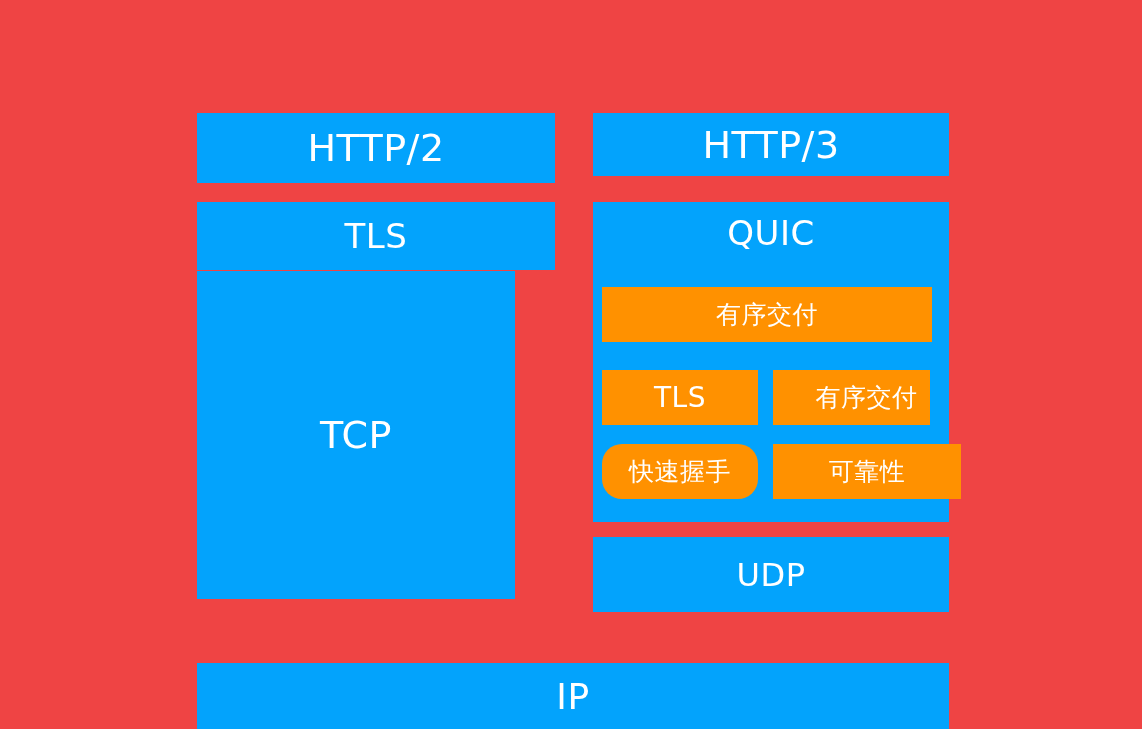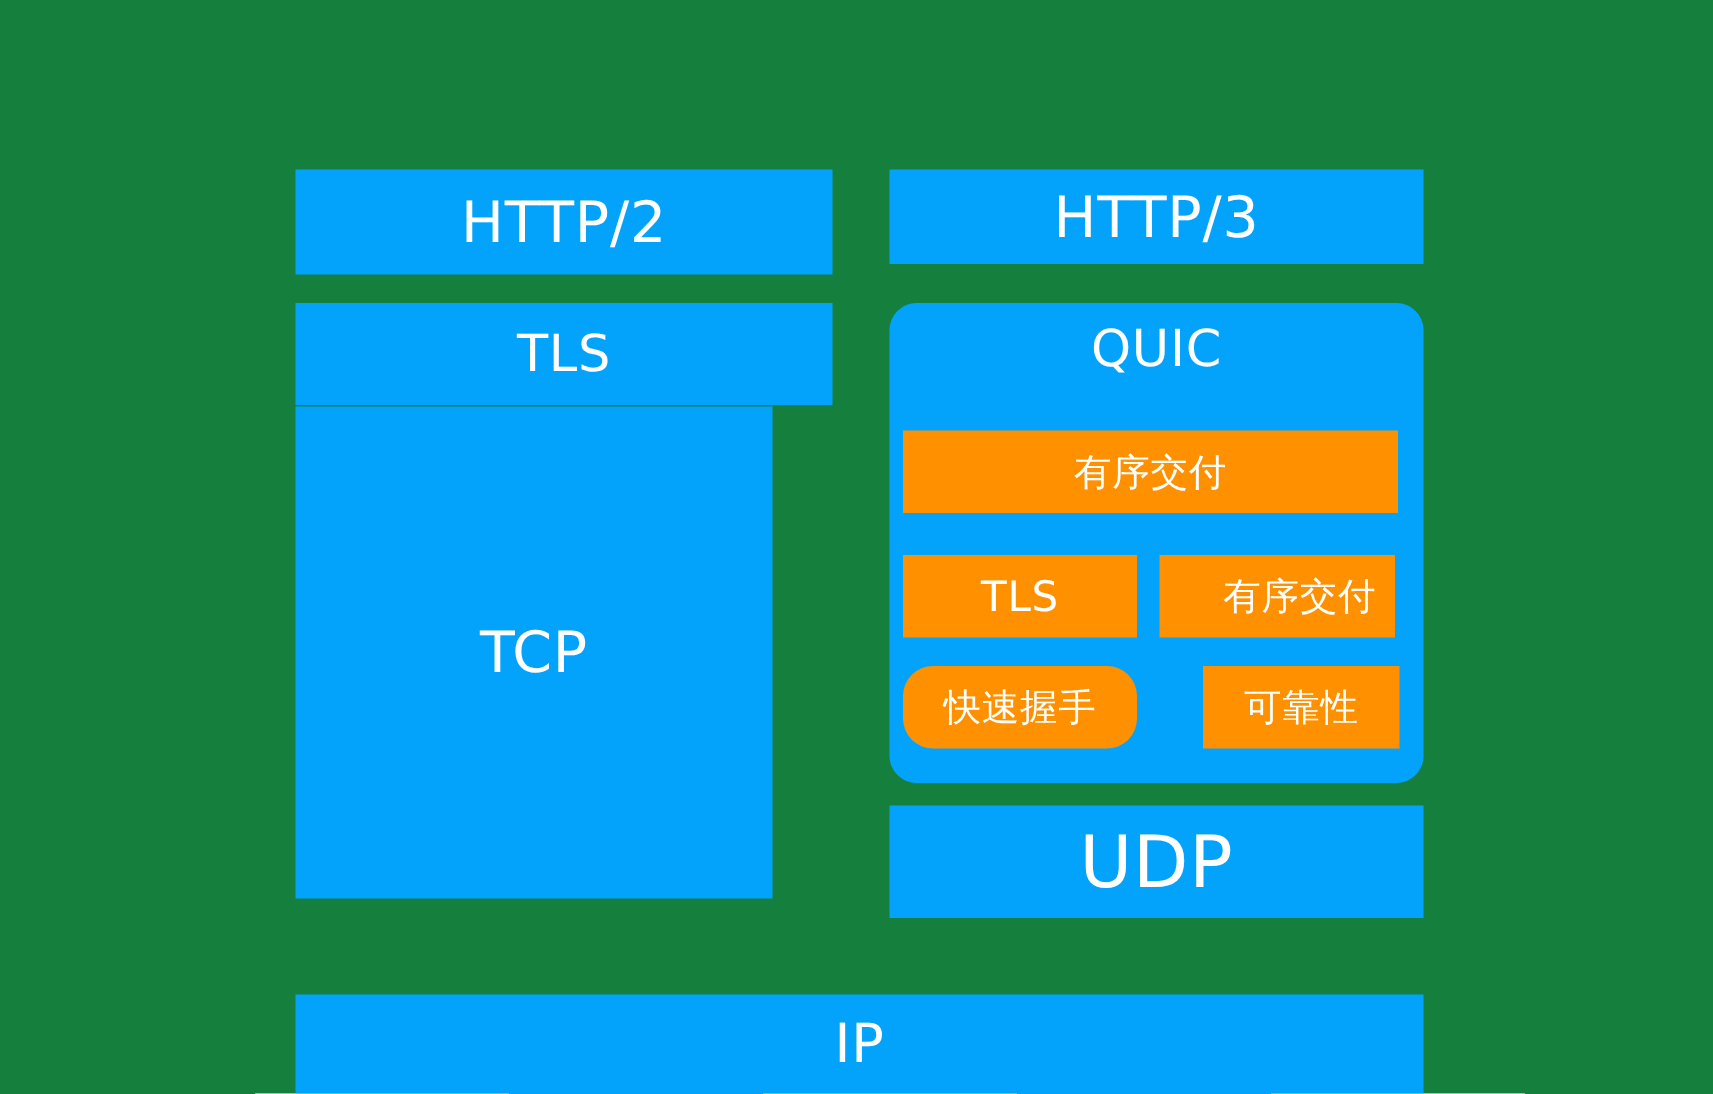--- a/index.html
+++ b/index.html
@@ -8,21 +8,21 @@
     padding: 0;
     background: #ffffff;
   }
   body {
     font-family: "DejaVu Sans", "Liberation Sans", sans-serif;
   }
   #canvas {
     position: relative;
     width: 1142px;
     height: 729px;
-    background: #15803d;
+    background: #ef4444;
     overflow: hidden;
   }
 
   
   .box {
     position: absolute;
     box-sizing: border-box;
     display: flex;
     align-items: center;
     justify-content: center;
@@ -55,33 +55,32 @@
 
   
   #box-http3 {
     left: 593px;  top: 113px;  width: 356px;  height: 63px;
     font-size: 38px;
   }
   #box-quic {
     left: 593px;  top: 202px;  width: 356px;  height: 320px;
     display: block;
     padding: 16px;
-    border-radius: 18px;
   }
   #quic-label {
     position: absolute;
     left: 0;  top: 14px;  width: 100%;
     text-align: center;
     font-size: 34px;
     color: #ffffff;
     line-height: 1;
   }
   #box-udp {
     left: 593px;  top: 537px;  width: 356px;  height: 75px;
-    font-size: 48px;
+    font-size: 32px;
   }
 
   
   #box-multistream {
     left: 602px;  top: 287px;  width: 330px;  height: 55px;
     font-size: 25px;
   }
   #box-tls-quic {
     left: 602px;  top: 370px;  width: 156px;  height: 55px;
     font-size: 28px;
@@ -90,21 +89,21 @@
     left: 773px;  top: 370px;  width: 157px;  height: 55px;
     font-size: 25px;
     padding-left: 30px;
   }
   #box-handshake {
     left: 602px;  top: 444px;  width: 156px;  height: 55px;
     font-size: 25px;
     border-radius: 20px;
   }
   #box-reliability {
-    left: 802px;  top: 444px;  width: 131px;  height: 55px;
+    left: 773px;  top: 444px;  width: 188px;  height: 55px;
     font-size: 25px;
   }
 
   
   #box-ip {
     left: 197px;  top: 627px;  width: 752px;  height: 67px;
     font-size: 36px;
     margin-top: 36px;
   }
 </style>

